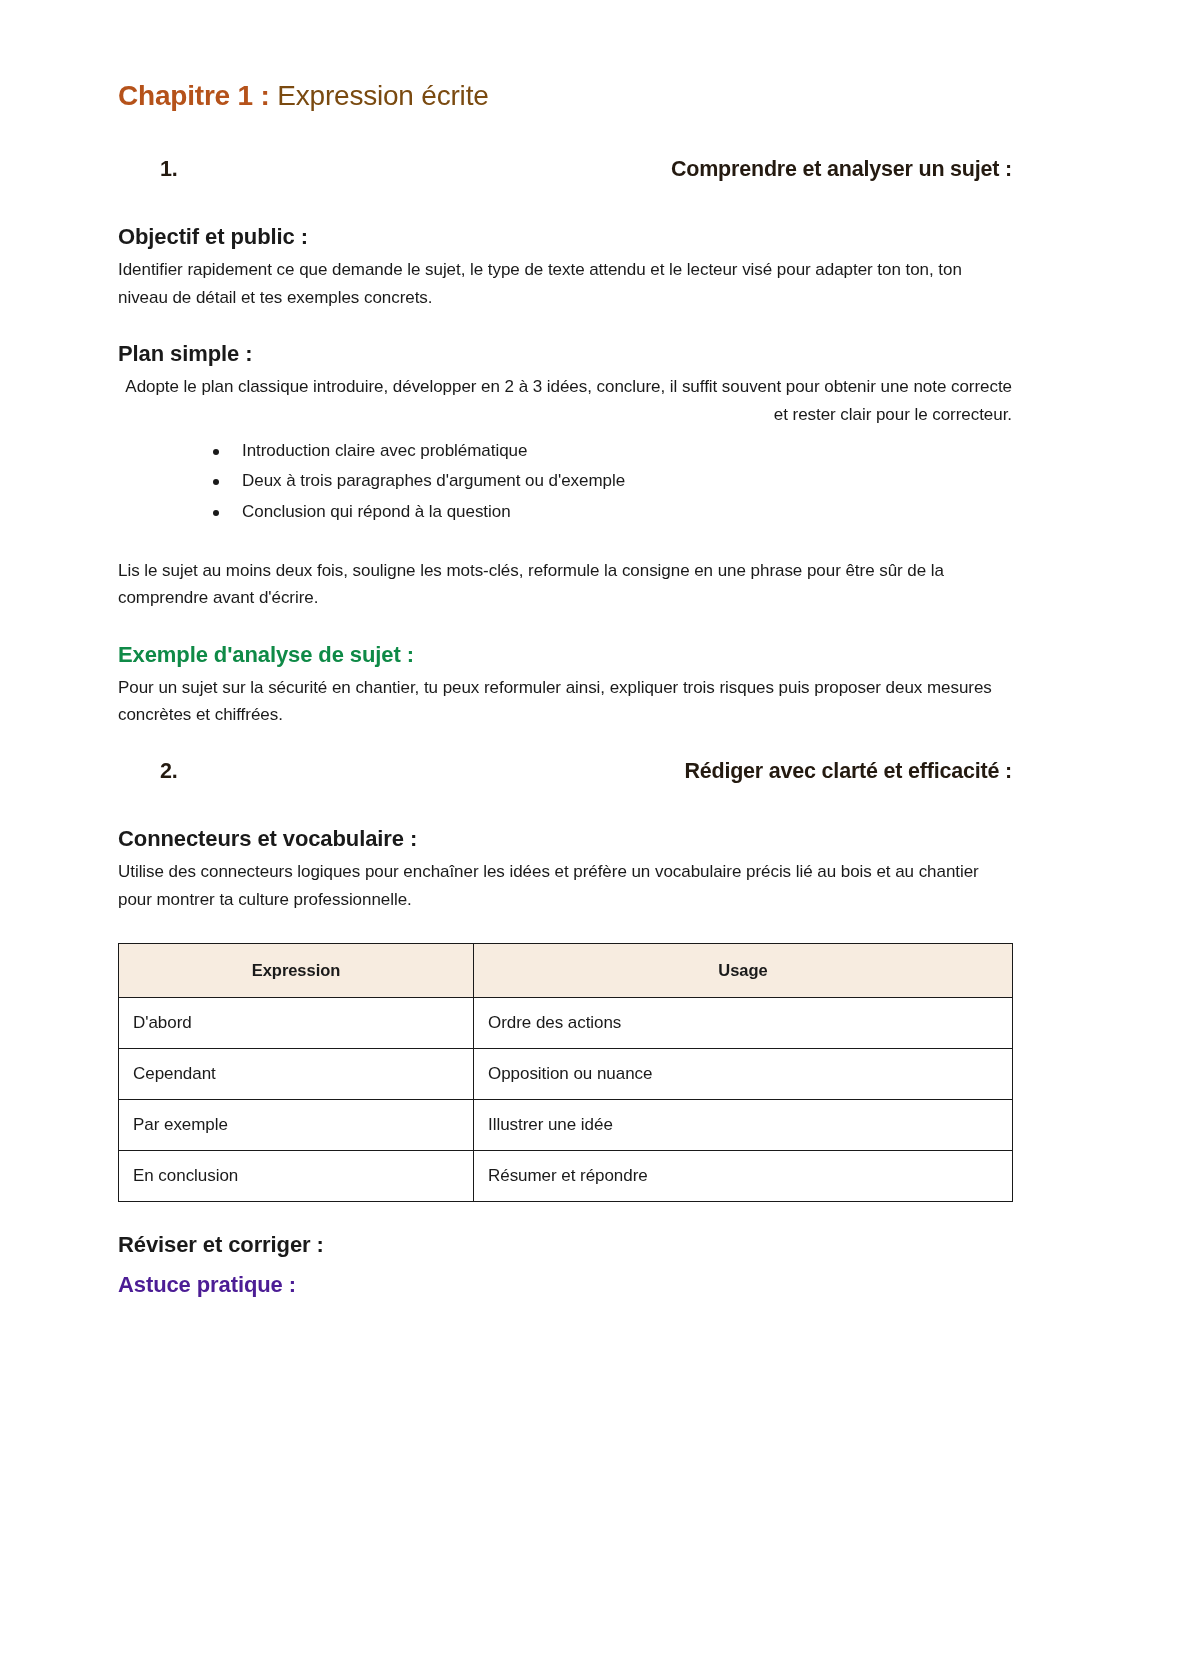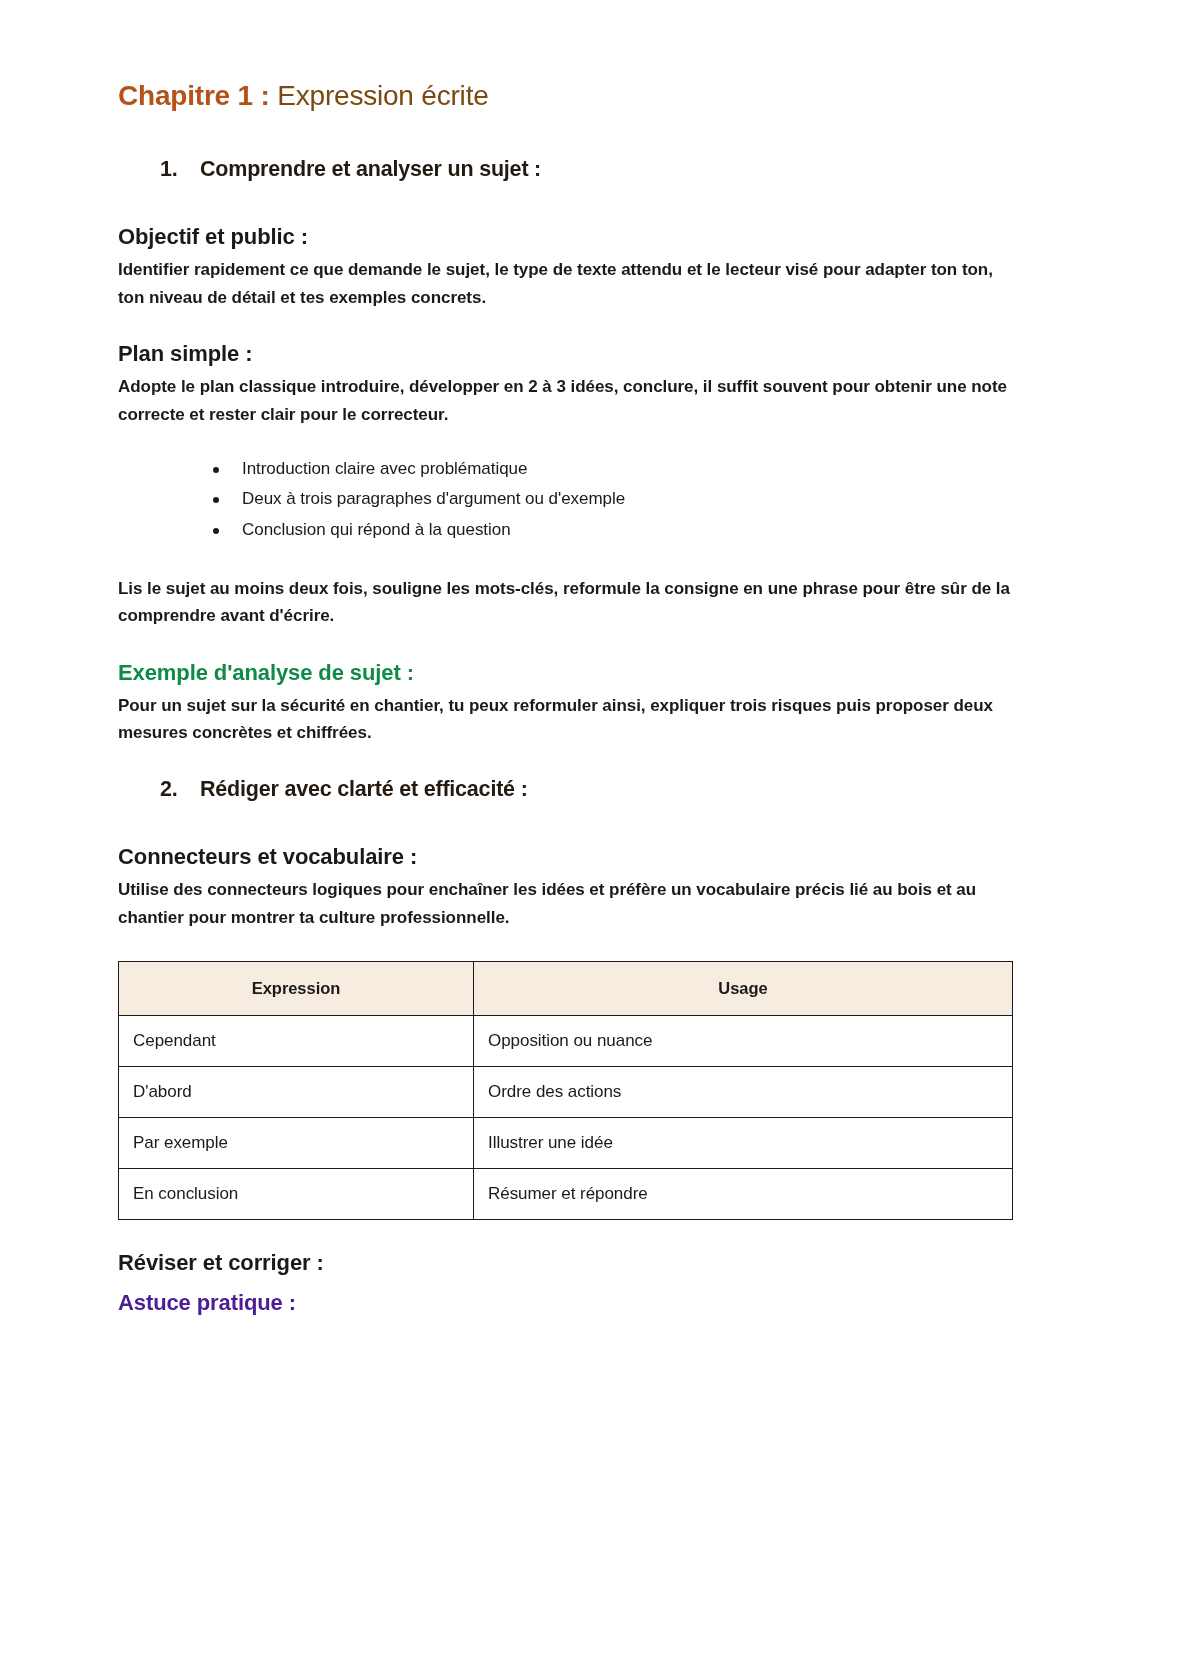--- a/index.html
+++ b/index.html
@@ -49,42 +49,41 @@
     font-size: 21.5px;
     font-weight: 700;
     color: #241a10;
     letter-spacing: -0.2px;
   }
   .section-heading .num {
     width: 40px;
     flex: 0 0 40px;
     font-weight: 700;
   }
-  .section-heading .htext { flex: 1; }
+  .section-heading .htext { flex: 1; text-align: right; }
 
   
   .sub-heading {
     font-size: 22px;
     font-weight: 700;
     color: #1a1a1a;
     margin: 0 0 6px 0;
     letter-spacing: -0.1px;
   }
   .sub-heading.green { color: #0f8a47; }
   .sub-heading.terracotta { color: #4c1d95; }
 
   .para {
     font-size: 17px;
     line-height: 1.62;
     color: #1a1a1a;
     margin: 0 0 30px 0;
     letter-spacing: -0.05px;
-    font-weight: bold;
-  }
-  .para.tight { margin-bottom: 26px; }
+  }
+  .para.tight { margin-bottom: 8px; text-align: right; }
 
   
   .bullets {
     list-style: none;
     margin: 0 0 30px 0;
     padding: 0 0 0 92px;
   }
   .bullets li {
     position: relative;
     font-size: 17px;
@@ -191,28 +190,28 @@
         <col class="c2">
       </colgroup>
     <thead>
       <tr>
         <th>Expression</th>
         <th>Usage</th>
       </tr>
     </thead>
     <tbody>
       <tr>
+        <td>D'abord</td>
+        <td>Ordre des actions</td>
+      </tr>
+      <tr>
         <td>Cependant</td>
         <td>Opposition ou nuance</td>
       </tr>
       <tr>
-        <td>D'abord</td>
-        <td>Ordre des actions</td>
-      </tr>
-      <tr>
         <td>Par exemple</td>
         <td>Illustrer une idée</td>
       </tr>
       <tr>
         <td>En conclusion</td>
         <td>Résumer et répondre</td>
       </tr>
     </tbody>
   </table>
 

